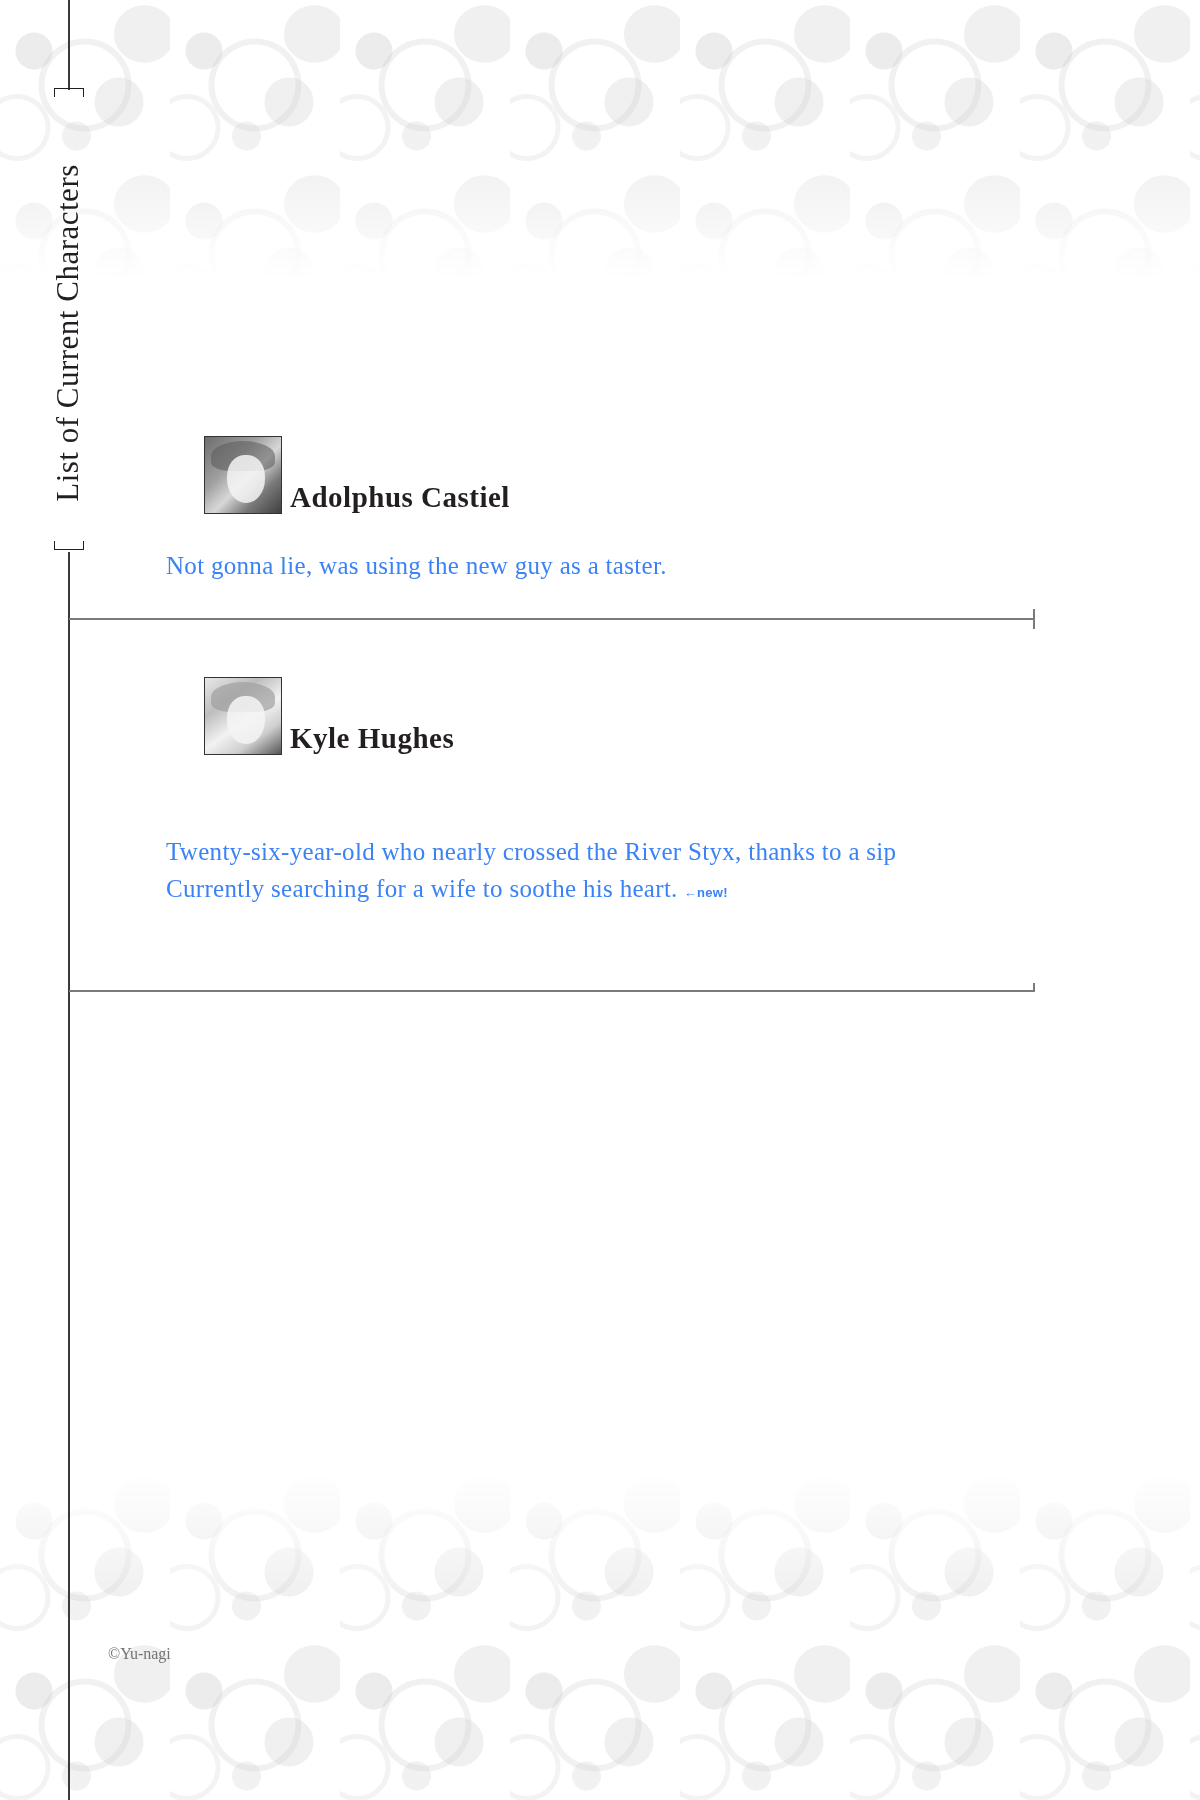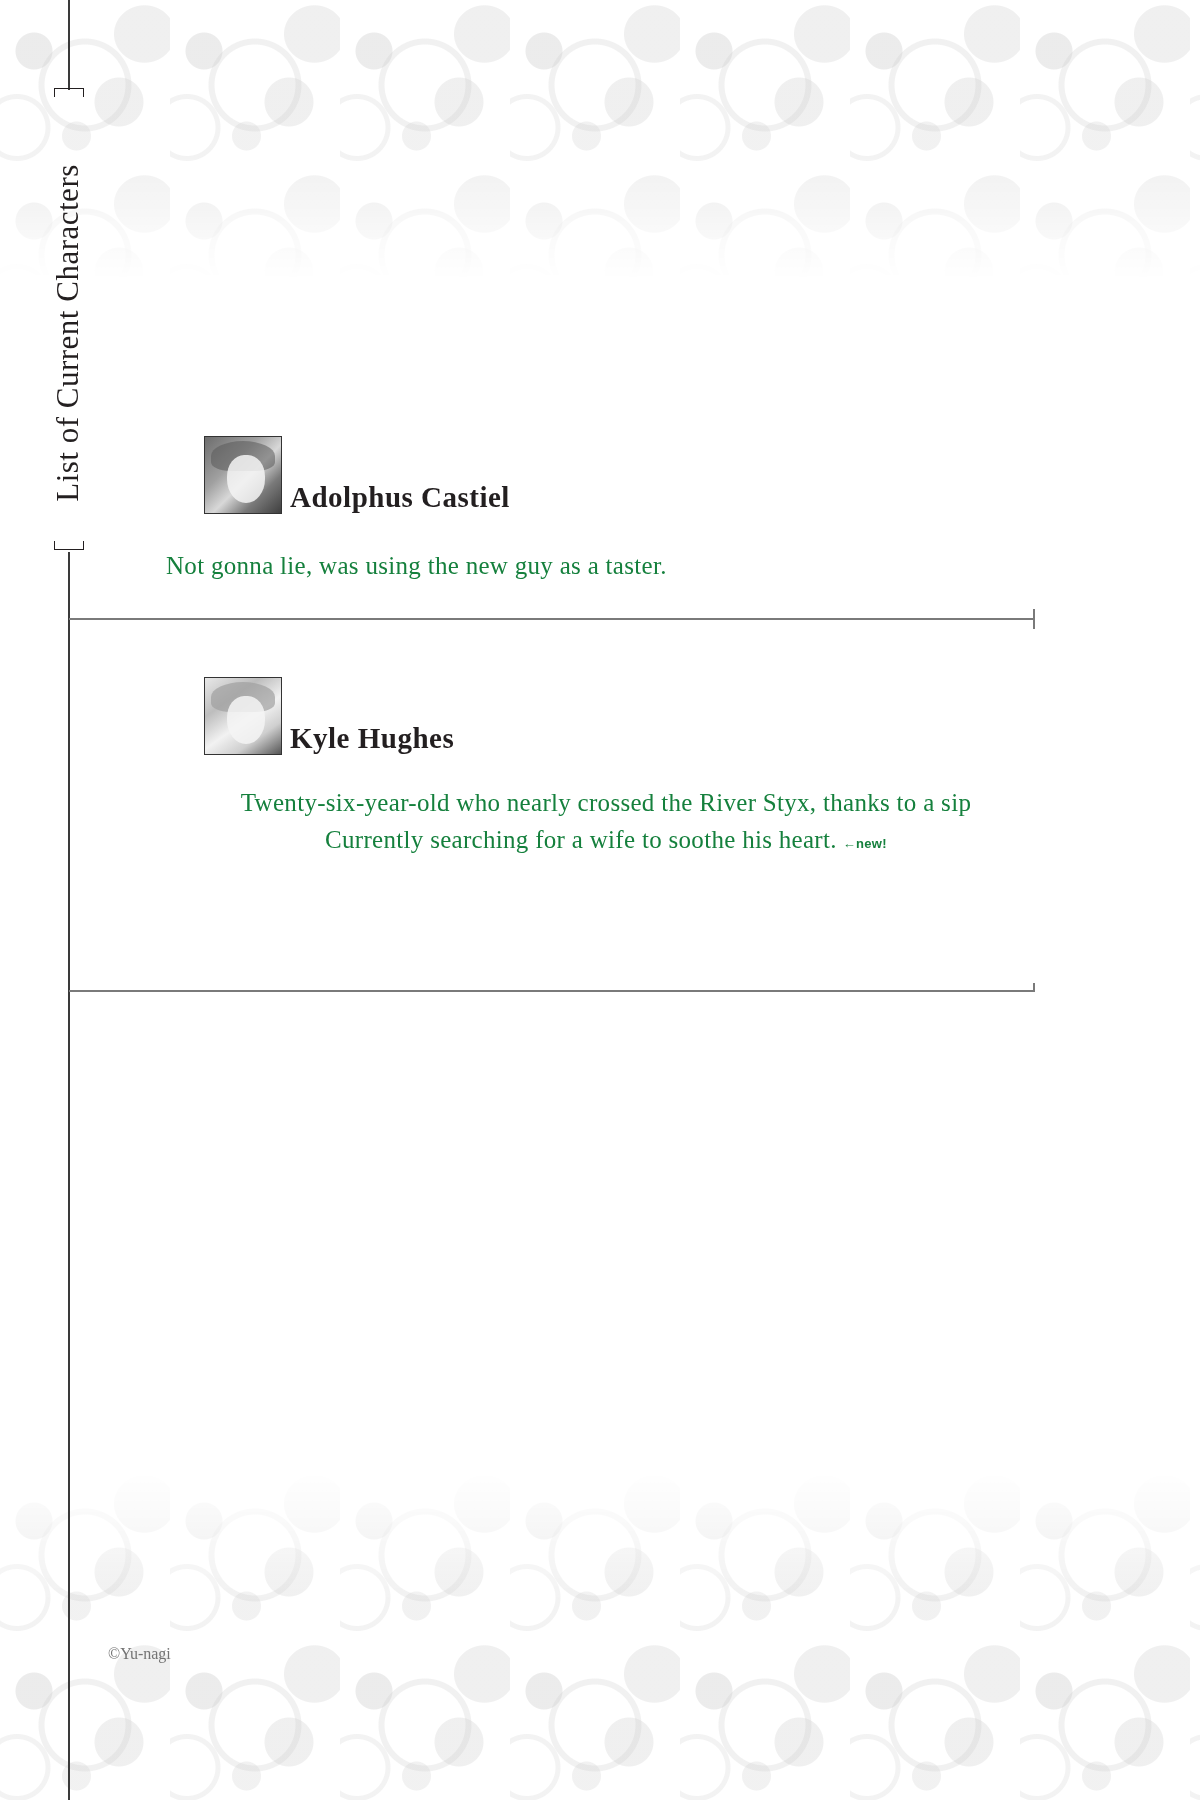--- a/index.html
+++ b/index.html
@@ -40,21 +40,21 @@
 
     .entry-head { position:absolute; left:166px; display:flex; align-items:flex-end;margin-left:38px; }
     .avatar { width:78px; height:78px; border:1.5px solid #333; box-sizing:border-box; position:relative; overflow:hidden; }
     .avatar.adolphus { background:linear-gradient(135deg,#6d6d6d 0%,#a0a0a0 35%,#d8d8d8 55%,#7a7a7a 75%,#3f3f3f 100%); }
     .avatar.kyle { background:linear-gradient(145deg,#e8e8e8 0%,#bdbdbd 30%,#f2f2f2 55%,#cfcfcf 75%,#555 100%); }
     .avatar .face { position:absolute; left:22px; top:18px; width:38px; height:48px; border-radius:45% 45% 50% 50%; background:rgba(245,245,245,0.85); }
     .avatar .hair { position:absolute; left:6px; top:4px; width:64px; height:30px; border-radius:50% 50% 30% 30%; background:rgba(90,90,90,0.55); }
     .avatar.kyle .hair { background:rgba(160,160,160,0.7); }
     .char-name { font-size:29px; font-weight:bold; margin-left:8px; letter-spacing:0.5px; color:#231f20; }
 
-    .desc { position:absolute; left:166px; width:880px; font-size:25px; line-height:36.5px; color:#15803d; letter-spacing:0.3px; }
+    .desc { position:absolute; left:166px; width:880px; font-size:25px; line-height:36.5px; color:#3b82f6; letter-spacing:0.3px; }
     .new-tag { font-family:"Liberation Sans", "DejaVu Sans", sans-serif; font-weight:bold; font-size:13px; margin-left:6px; }
 
     .hdivider { position:absolute; left:69px; width:965px; height:2px; background:#7a7a7a; }
     .tick { position:absolute; width:2px; background:#7a7a7a; }
 
     .copyright { position:absolute; left:108px; top:1645px; font-size:16px; color:#737373; }
   </style>
 </head>
 <body>
 
@@ -79,21 +79,21 @@
 <div class="hdivider" style="top:618px;"></div>
 <div class="tick" style="left:1033px; top:609px; height:20px;"></div>
 
 <div class="entry-head" style="top:677px;">
   <div class="avatar kyle">
     <div class="hair"></div>
       <div class="face"></div>
   </div>
   <span class="char-name">Kyle Hughes</span>
 </div>
-<div class="desc" style="top:785px;text-align:center;">
+<div class="desc" style="top:834px;">
   <div>Twenty-six-year-old who nearly crossed the River Styx, thanks to a sip</div>
   <div><span>Currently searching for a wife to soothe his heart.</span><span class="new-tag">←new!</span></div>
 </div>
 
 <div class="hdivider" style="top:990px;"></div>
 <div class="tick" style="left:1033px; top:983px; height:9px;"></div>
 
 <div class="copyright">©Yu-nagi</div>
 
 </body></html>

